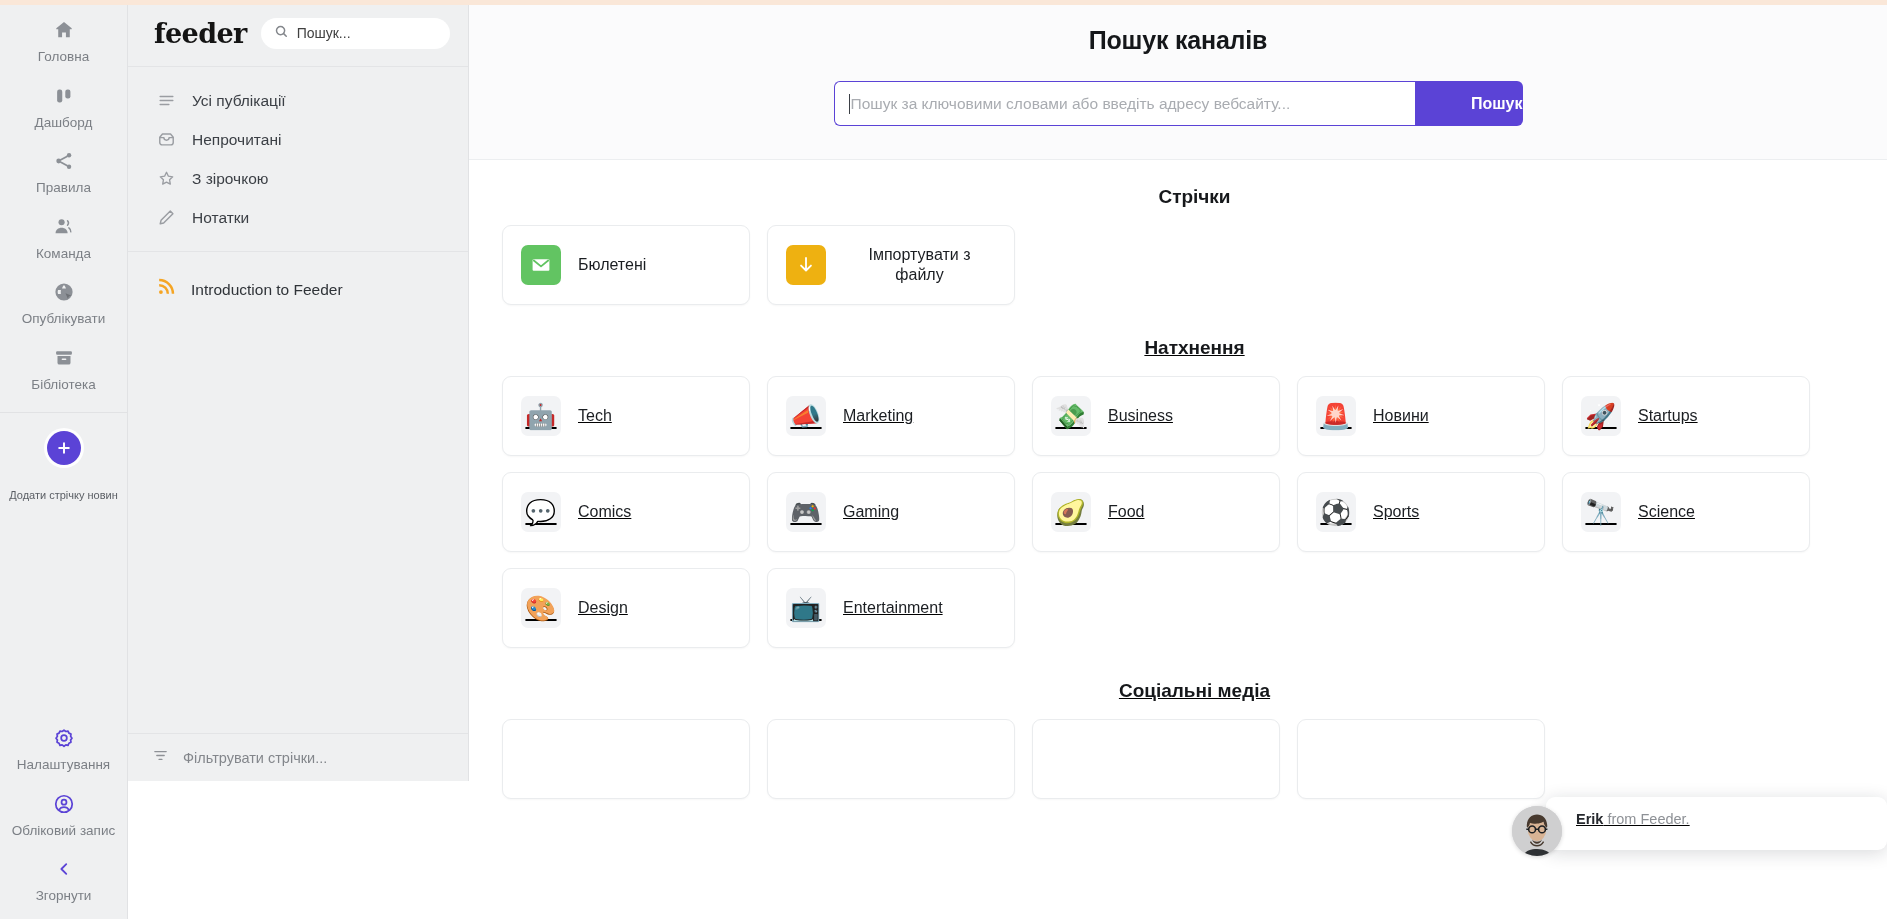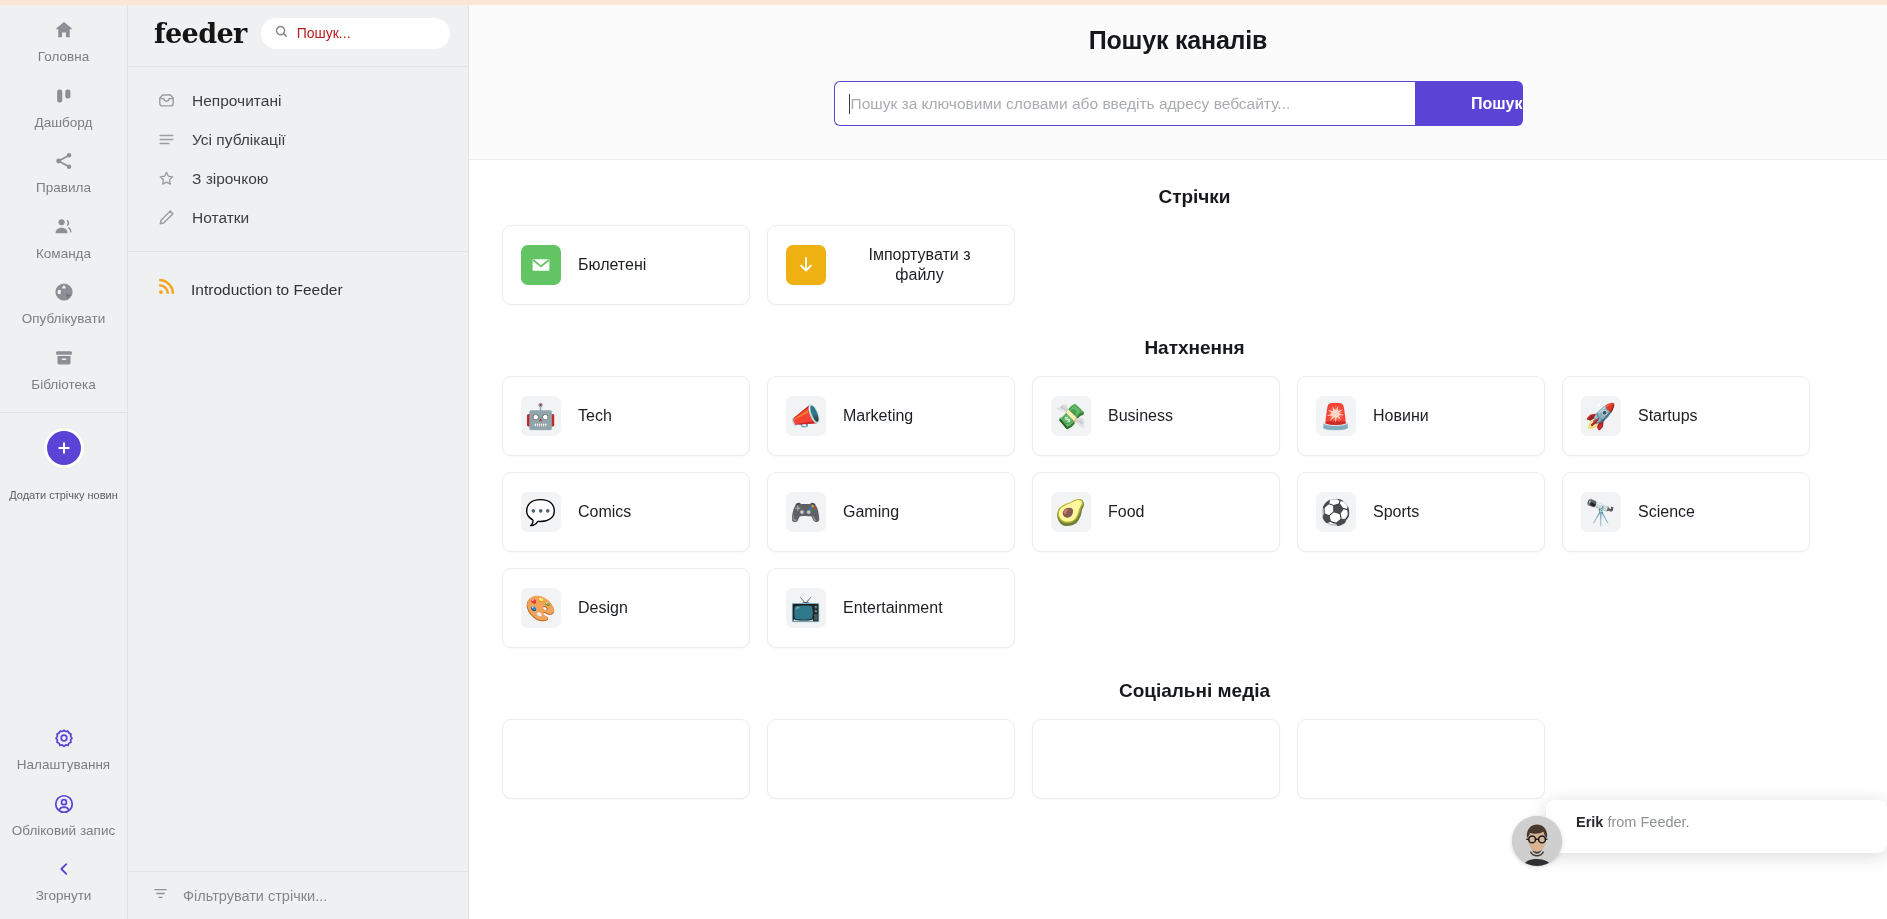--- a/index.html
+++ b/index.html
@@ -45,42 +45,42 @@
   }
   .plus-circle svg { display:block; }
   .rail-item.addfeed { padding-top: 18px; }
   .rail-item.addfeed .lbl { font-size: 11px; color: #5a5e64; margin-top: 24px; }
 
   .rail-bottom { margin-top: auto; padding-bottom: 6px; }
   .rail-item.collapse .lbl { font-size: 13.5px; }
 
   
   .panel {
-    width: 341px; flex: 0 0 341px; height: 919px;
+    width: 341px; flex: 0 0 341px; height: 781px;
     background: #eff0f1;
     border-right: 1px solid #e1e2e4;
     display: flex; flex-direction: column;
     position: relative; z-index: 15;
   }
   .panel-head {
     height: 67px; display: flex; align-items: center;
     padding: 0 18px 0 26px; gap: 14px;
     border-bottom: 1px solid #e3e4e6;
   }
   .brand {
     font-family: "DejaVu Serif", serif;
     font-weight: bold; font-size: 27px; color: #141414;
     letter-spacing: -0.6px;
   }
   .panel-search {
     flex: 1; height: 31px; background: #ffffff; border-radius: 16px;
     display: flex; align-items: center; gap: 8px; padding: 0 13px;
     min-width: 0;
   }
-  .panel-search .ph { font-size: 14px; color: #b91c1c; white-space: nowrap; overflow: hidden; }
+  .panel-search .ph { font-size: 14px; color: #404040; white-space: nowrap; overflow: hidden; }
 
   .panel-nav { padding: 14px 0 14px 0; border-bottom: 1px solid #e3e4e6; }
   .panel-nav-item {
     display: flex; align-items: center; gap: 16px;
     padding: 10px 24px 10px 28px; cursor: pointer;
   }
   .panel-nav-item .lbl { font-size: 15.5px; color: #3b3f45; }
   .panel-nav-item .ic { width: 20px; display: flex; align-items:center; justify-content:center; }
 
   .panel-feeds { padding-top: 17px; }
@@ -130,21 +130,21 @@
     border: none; border-radius: 0 6px 6px 0;
     font-family: "Liberation Sans", sans-serif;
     font-size: 16px; font-weight: bold; cursor: pointer; text-align: right;
   }
 
   .main-body { padding: 26px 0 0 33px; text-align: center; }
   .section-title {
     font-size: 19px; font-weight: bold; color: #16181b;
     margin: 0 0 17px 0;
   }
-  .section + .section { margin-top: 32px; }
+  .section + .section { margin-top: 32px; text-decoration: underline; }
   .card-grid { display: flex; flex-wrap: wrap; gap: 16px 17px; }
   .card {
     width: 248px; height: 80px;
     background: #ffffff; border: 1px solid #eaecee; border-radius: 9px;
     display: flex; align-items: center; gap: 17px;
     padding: 0 18px; cursor: pointer;
     box-shadow: 0 1px 2px rgba(16,20,28,0.035);
   }
   .card-label { font-size: 16px; color: #1b1e22; line-height: 1.25; }
   .sq {
@@ -152,22 +152,22 @@
     display: flex; align-items: center; justify-content: center;
   }
   .sq.emoji { background: #f2f3f5; font-size: 25px; line-height: 1;
               font-family: "DejaVu Sans", sans-serif; }
   .sq.rss { background: #5b43d6; }
   .sq.news { background: #62c462; }
   .sq.import { background: #eeb111; }
 
   
   .chat {
-    position: absolute; right: 0px; bottom: 53px;
-    display: flex; align-items: flex-start; z-index: 60;
+    position: absolute; right: 0px; bottom: 63px;
+    display: flex; align-items: center; z-index: 60; text-decoration: underline;
   }
   .chat-avatar {
     width: 50px; height: 50px; border-radius: 50%;
     background: #cfcfd2; overflow: hidden; margin-top: 16px;
     position: relative; z-index: 2; flex: 0 0 50px;
     box-shadow: 0 1px 4px rgba(0,0,0,0.16);
   }
   .chat-bubble {
     width: 341px; background: #ffffff; border-radius: 9px;
     margin-left: -16px; padding: 14px 18px 16px 30px;
@@ -308,34 +308,34 @@
             <path d="M15.4 15.4l4.2 4.2"></path>
           </svg>
         </span>
         <span class="ph">Пошук...</span>
       </div>
     </div>
 
     <div class="panel-nav">
       <div class="panel-nav-item">
         <span class="ic">
+          <svg width="19" height="19" viewBox="0 0 24 24" fill="none" stroke="#9a9da2" stroke-width="1.8" stroke-linecap="round">
+            <path d="M4 7h16M4 12h16M4 17h11"></path>
+          </svg>
+        </span>
+        <span class="lbl">Усі публікації</span>
+      </div>
+      <div class="panel-nav-item">
+        <span class="ic">
           <svg width="19" height="19" viewBox="0 0 24 24" fill="none" stroke="#9a9da2" stroke-width="1.8" stroke-linejoin="round">
             <path d="M3.5 9.2l3.4-4.2h10.2l3.4 4.2v6.6a3 3 0 0 1-3 3H6.5a3 3 0 0 1-3-3V9.2z"></path>
             <path d="M3.5 9.6h5.2a3.3 3.3 0 0 0 6.6 0h5.2"></path>
           </svg>
         </span>
         <span class="lbl">Непрочитані</span>
-      </div>
-      <div class="panel-nav-item">
-        <span class="ic">
-          <svg width="19" height="19" viewBox="0 0 24 24" fill="none" stroke="#9a9da2" stroke-width="1.8" stroke-linecap="round">
-            <path d="M4 7h16M4 12h16M4 17h11"></path>
-          </svg>
-        </span>
-        <span class="lbl">Усі публікації</span>
       </div>
       <div class="panel-nav-item">
         <span class="ic">
           <svg width="19" height="19" viewBox="0 0 24 24" fill="none" stroke="#9a9da2" stroke-width="1.7" stroke-linejoin="round">
             <path d="M12 4.2l2.4 4.9 5.4.8-3.9 3.8.9 5.4-4.8-2.5-4.8 2.5.9-5.4L4.2 9.9l5.4-.8L12 4.2z"></path>
           </svg>
         </span>
         <span class="lbl">З зірочкою</span>
       </div>
       <div class="panel-nav-item">

